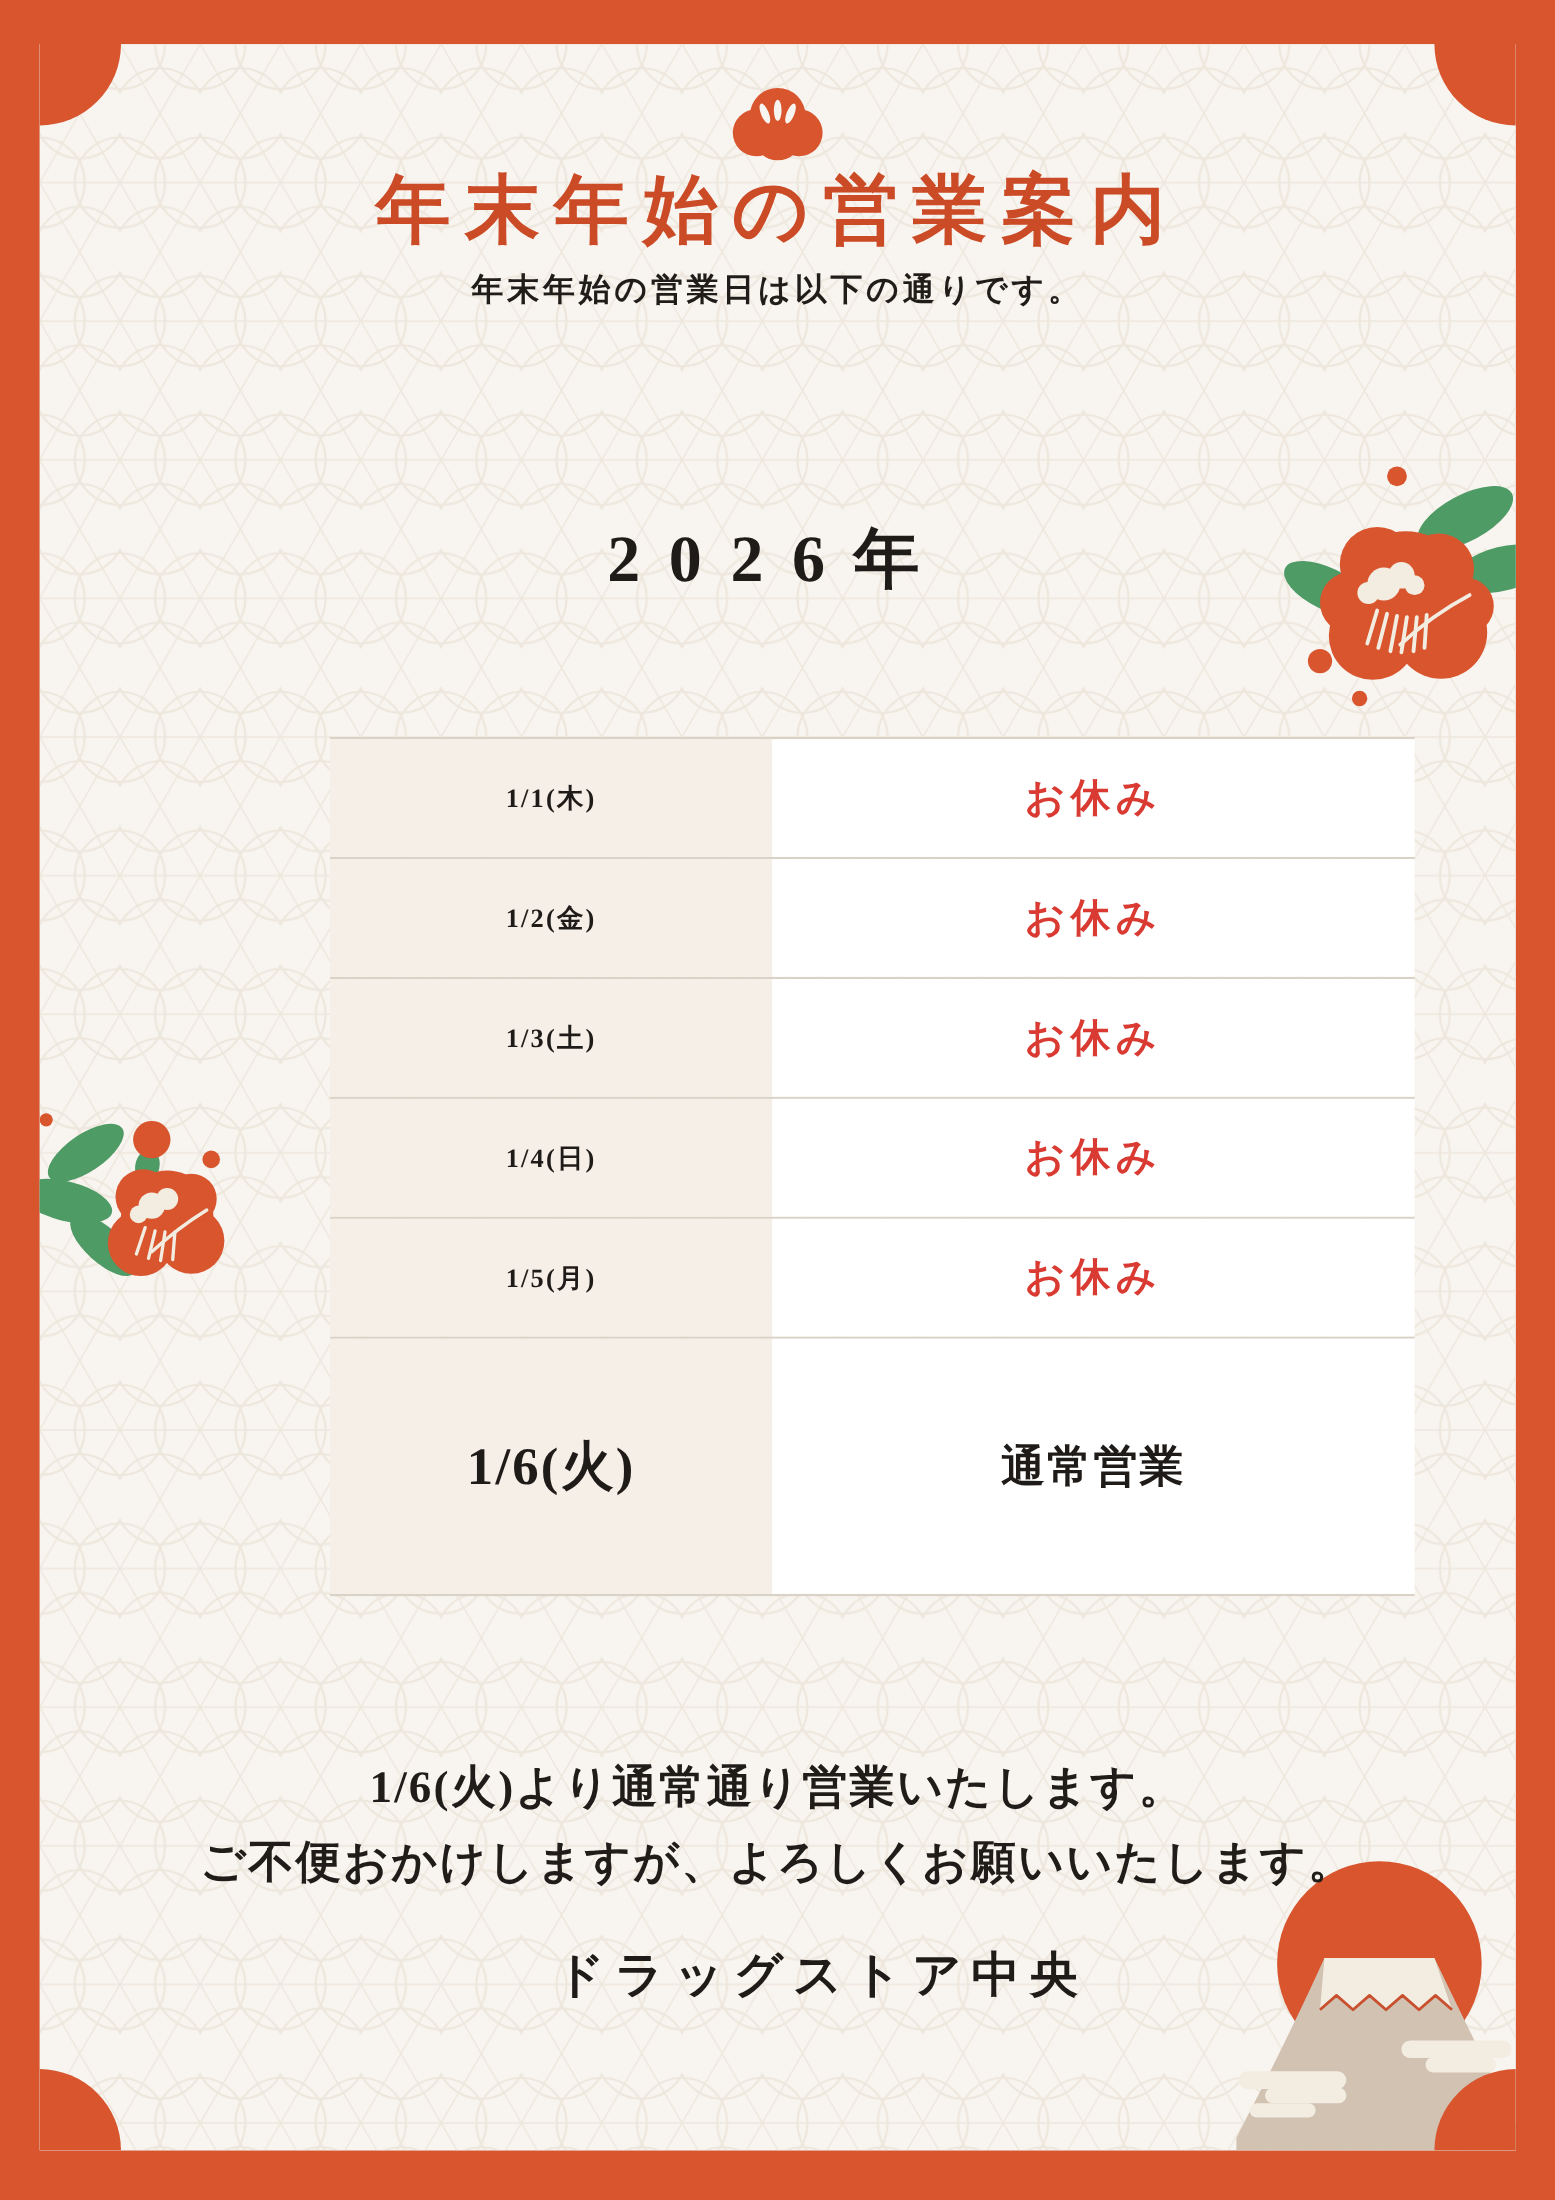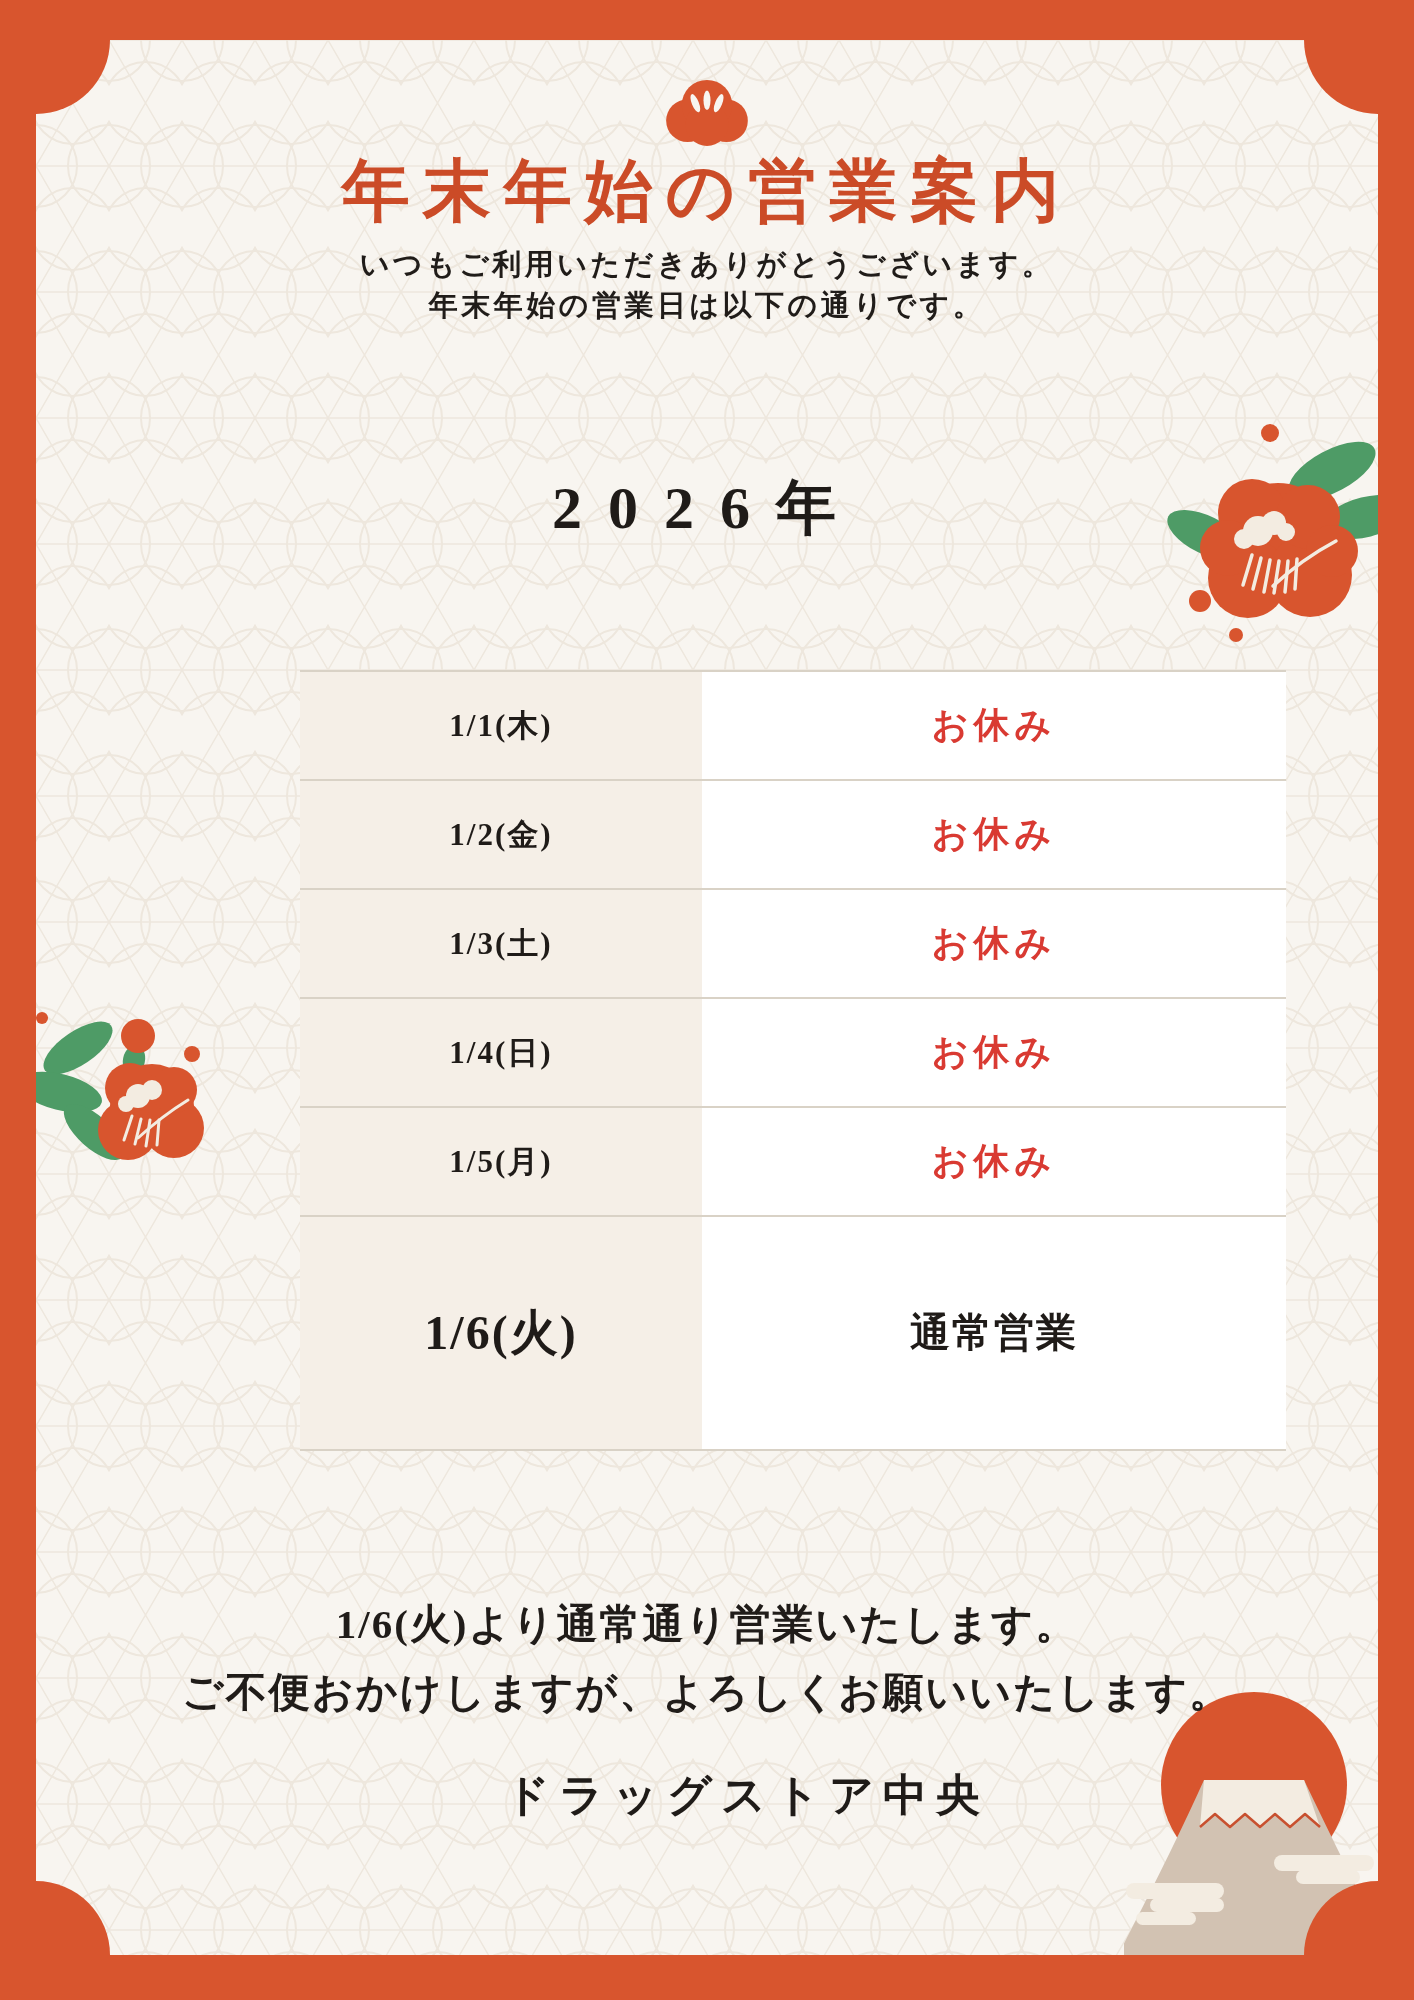--- a/index.html
+++ b/index.html
@@ -45,21 +45,21 @@
   .schedule {
     position:absolute; left:264px; top:630px; width:986px; z-index:6;
     border-top:2px solid #D9D2C6; border-bottom:2px solid #D9D2C6;
   }
   .srow { display:flex; height:107px; }
   .srow + .srow { border-top:2px solid #D9D2C6; }
   .srow.open-row { height:232px; }
   .cell { display:flex; align-items:center; justify-content:center; }
   .cell.date {
     width:402px; background:#F5EFE7; color:#1F1B18;
-    font-size:31px; font-weight:600; letter-spacing:2px;
+    font-size:24px; font-weight:600; letter-spacing:2px;
   }
   .srow.open-row .cell.date { font-size:48px; }
   .cell.status { flex:1; background:#FFFFFF; }
   .cell.status.closed {
     color:#D93A32; font-size:36px; font-weight:700; letter-spacing:5px;
   }
   .cell.status.open {
     flex-direction:column; color:#1F1B18; font-size:40px; font-weight:700;
     letter-spacing:2px; line-height:72px;
   }
@@ -107,21 +107,20 @@
       <g fill="#F8F5F0">
         <ellipse cx="38" cy="28" rx="3.6" ry="10" transform="rotate(-22 38 28)"></ellipse>
         <ellipse cx="50" cy="25" rx="3.6" ry="10"></ellipse>
         <ellipse cx="62" cy="28" rx="3.6" ry="10" transform="rotate(22 62 28)"></ellipse>
       </g>
     </svg>
 
     <div class="title">年末年始の営業案内</div>
 
     <div class="greeting">
-      <div>いつもご利用いただきありがとうございます。</div>
       <div>年末年始の営業日は以下の通りです。</div>
     </div>
 
     <div class="year">2026年</div>
 
     <svg class="deco camellia-right" width="260" height="240" viewBox="0 0 260 240">
       <g fill="#4E9B66">
         <ellipse cx="192" cy="58" rx="48" ry="21" transform="rotate(-28 192 58)"></ellipse>
         <ellipse cx="226" cy="104" rx="45" ry="20" transform="rotate(-14 226 104)"></ellipse>
         <ellipse cx="66" cy="122" rx="42" ry="19" transform="rotate(26 66 122)"></ellipse>

